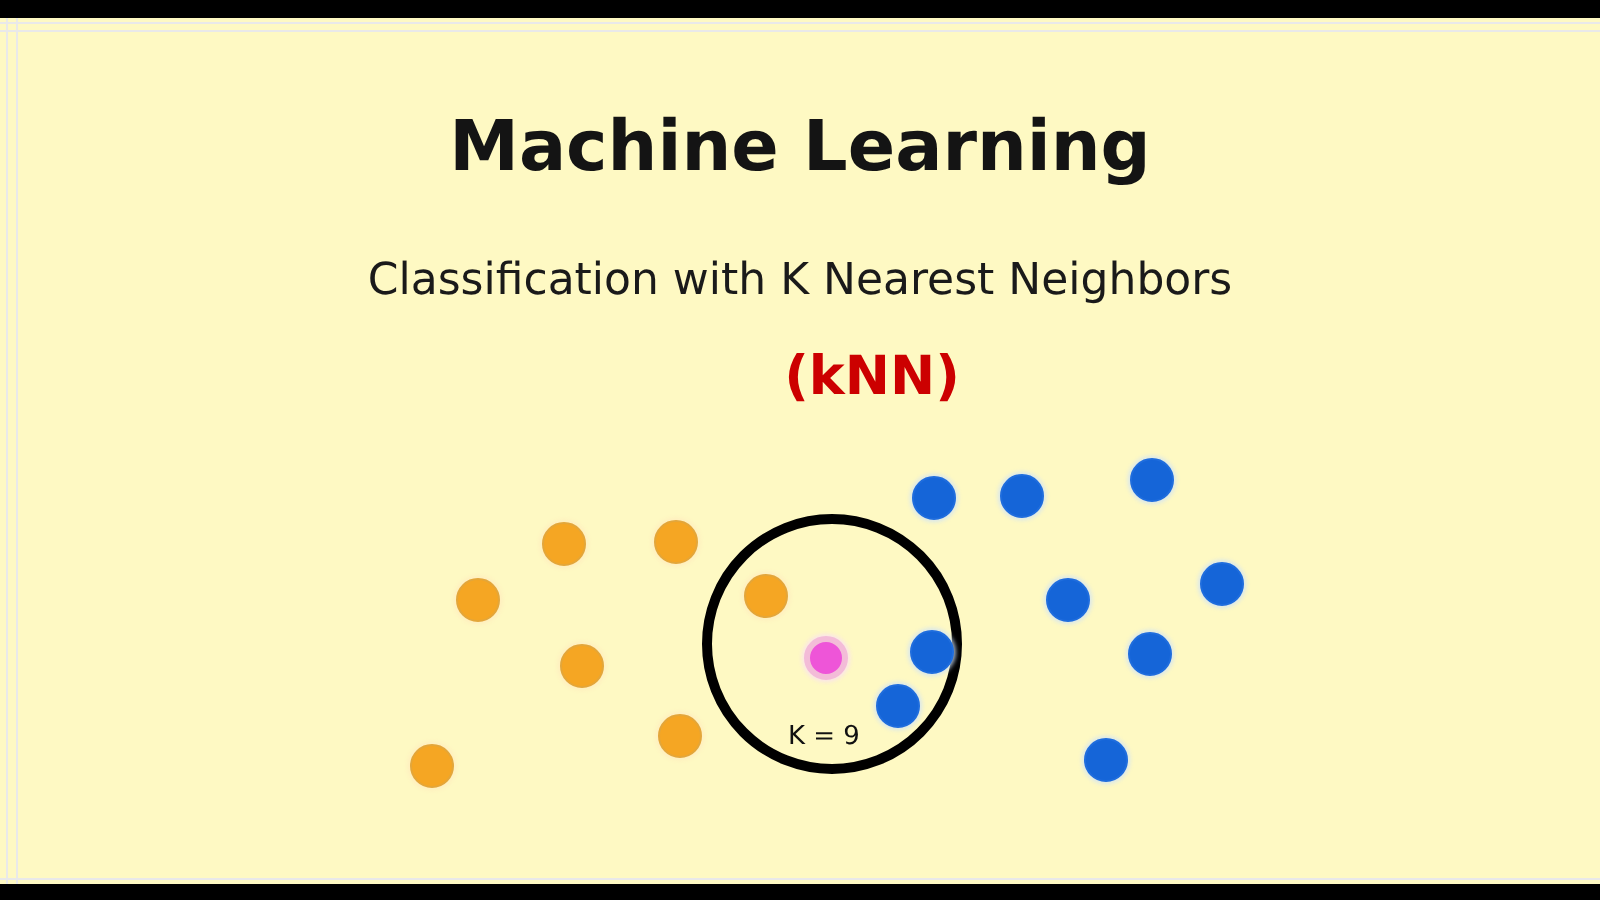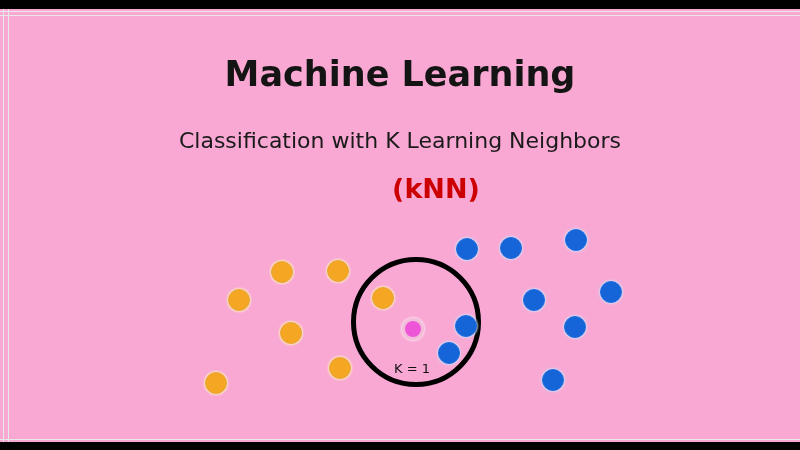--- a/index.html
+++ b/index.html
@@ -26,21 +26,21 @@
   .bar.top { top: 0; height: 9px; }
   .bar.bottom { bottom: 0; height: 8px; }
 
   
   #slide {
     position: absolute;
     left: 0;
     top: 9px;
     width: 800px;
     height: 433px;
-    background: #f9a8d4;
+    background: #fef9c3;
     overflow: hidden;
   }
   
   .edge-line {
     position: absolute;
     background: #e9e9e9;
     z-index: 2;
   }
   .edge-line.l1 { left: 3px;  top: 0; width: 1px; height: 433px; }
   .edge-line.l2 { left: 8px;  top: 0; width: 1px; height: 433px; }
@@ -141,27 +141,27 @@
   <div id="slide">
 
     <div class="edge-line l1"></div>
     <div class="edge-line l2"></div>
     <div class="edge-line t1"></div>
     <div class="edge-line t2"></div>
     <div class="edge-line b1"></div>
 
     <div id="text-block">
       <div id="main-title">Machine Learning</div>
-      <div id="subtitle">Classification with K Learning Neighbors</div>
+      <div id="subtitle">Classification with K Nearest Neighbors</div>
       <div id="acronym">(kNN)</div>
     </div>
 
     <div id="scatter">
       <div id="neighborhood-circle" style="left: 351px; top: 248px; width: 130px; height: 130px; border-width: 5px;"></div>
-      <div id="k-label" style="left: 394px; top: 352px;">K = 1</div>
+      <div id="k-label" style="left: 394px; top: 352px;">K = 9</div>
     <div class="dot orange" style="left: 271px; top: 252px; width: 22px; height: 22px;"></div>
         <div class="dot orange" style="left: 327px; top: 251px; width: 22px; height: 22px;"></div>
         <div class="dot orange" style="left: 228px; top: 280px; width: 22px; height: 22px;"></div>
         <div class="dot orange" style="left: 280px; top: 313px; width: 22px; height: 22px;"></div>
         <div class="dot orange" style="left: 329px; top: 348px; width: 22px; height: 22px;"></div>
         <div class="dot orange" style="left: 205px; top: 363px; width: 22px; height: 22px;"></div>
         <div class="dot orange" style="left: 372px; top: 278px; width: 22px; height: 22px;"></div>
         <div class="dot blue" style="left: 456px; top: 229px; width: 22px; height: 22px;"></div>
         <div class="dot blue" style="left: 500px; top: 228px; width: 22px; height: 22px;"></div>
         <div class="dot blue" style="left: 565px; top: 220px; width: 22px; height: 22px;"></div>

